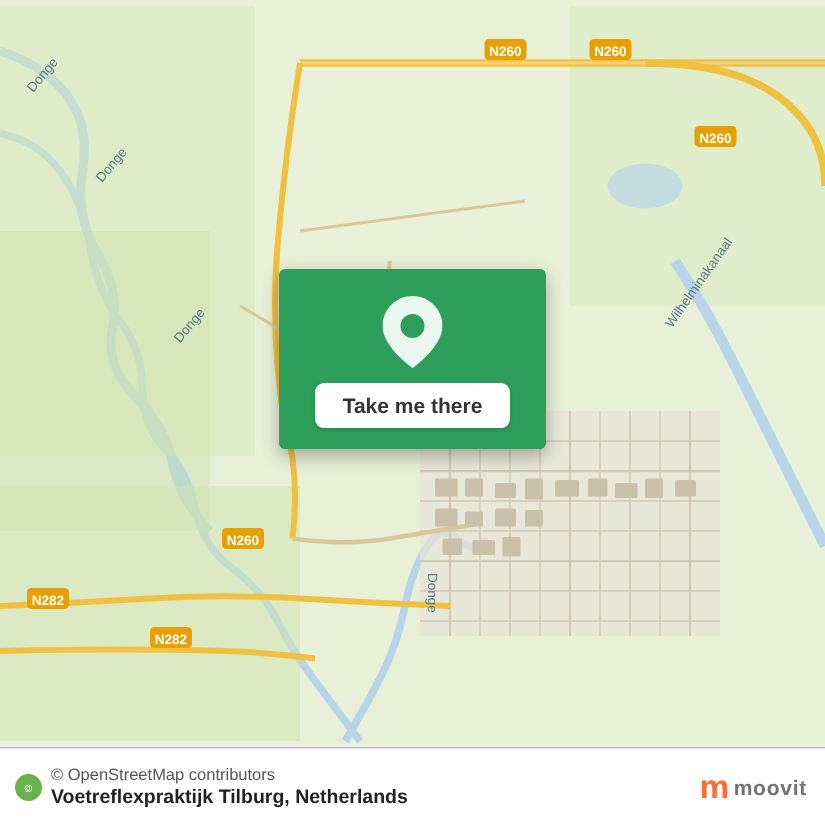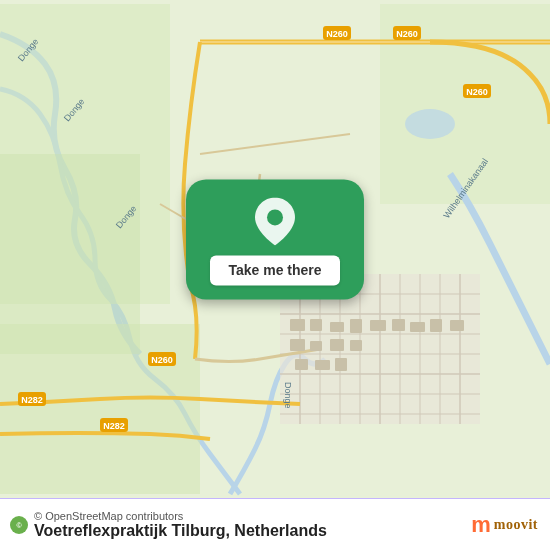--- a/index.html
+++ b/index.html
@@ -35,21 +35,21 @@
       top: 0; left: 0;
     }
 
     
     .card-overlay {
       position: absolute;
       top: 50%;
       left: 50%;
       transform: translate(-50%, -58%);
       background: #2e9e5b;
-      border-radius: 20px;
+      border-radius: 4px;
       width: 178px;
       padding: 18px 16px 14px;
       display: flex;
       flex-direction: column;
       align-items: center;
       box-shadow: 0 4px 12px rgba(0,0,0,0.3);
     }
 
     .map-pin-icon {
       width: 40px;
@@ -101,21 +101,21 @@
       width: 12px;
       height: 12px;
     }
 
     .footer-text {
       font-size: 11px;
       color: #555;
     }
 
     .footer-title {
-      font-size: 16px;
+      font-size: 13px;
       font-weight: 600;
       color: #222;
     }
 
     .moovit-logo {
       display: flex;
       align-items: center;
       gap: 4px;
     }
 
@@ -123,23 +123,22 @@
       font-size: 22px;
       font-weight: 900;
       color: #ff6b35;
       letter-spacing: -1px;
       line-height: 1;
     }
 
     .moovit-text {
       font-size: 14px;
       font-weight: 700;
-      color: #a16207;
+      color: #737373;
       letter-spacing: 0.5px;
-      font-family: Liberation Serif, serif;
     }
   </style>
 </head>
 <body>
 
 <div class="container">
   <div class="map-area">
 
     <svg class="map-svg" viewBox="0 0 550 490" xmlns="http://www.w3.org/2000/svg">
 

